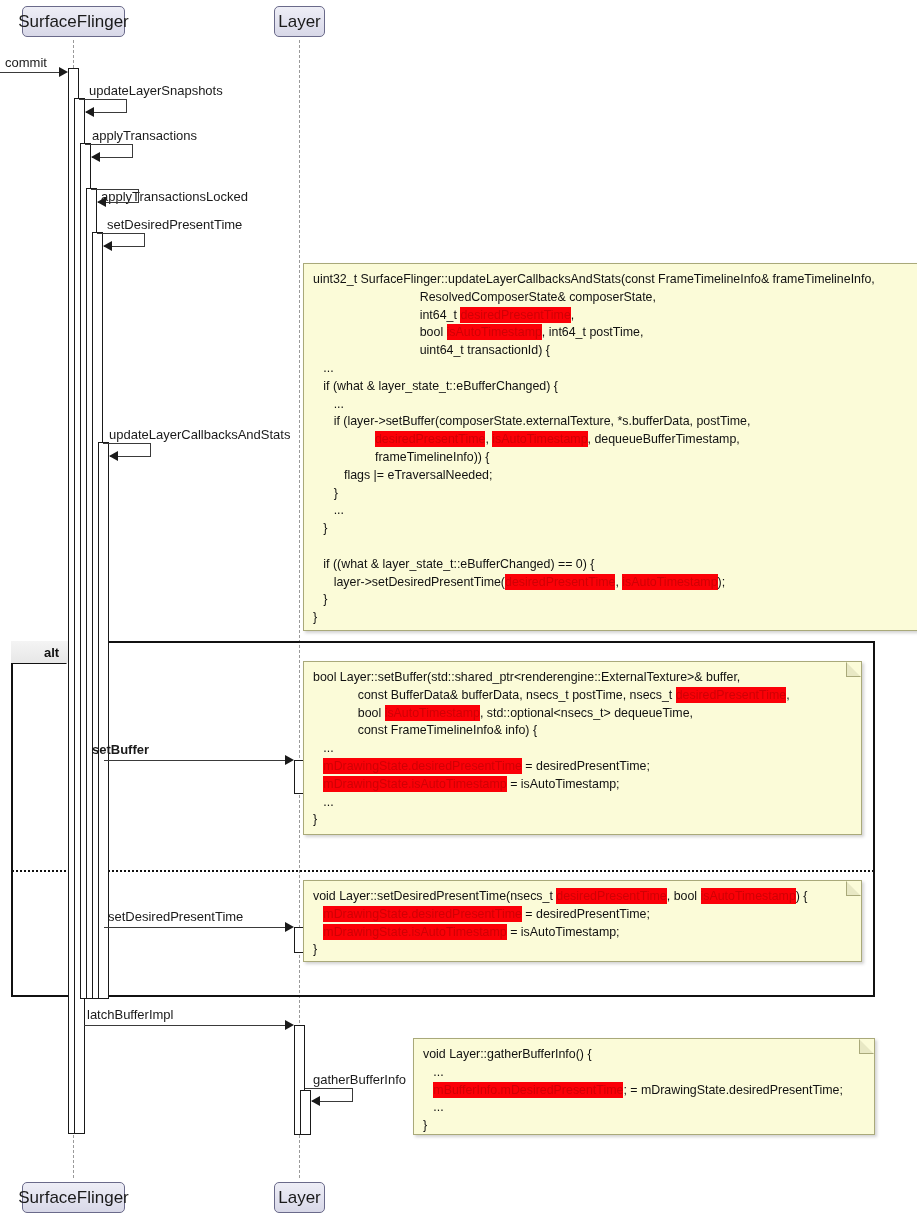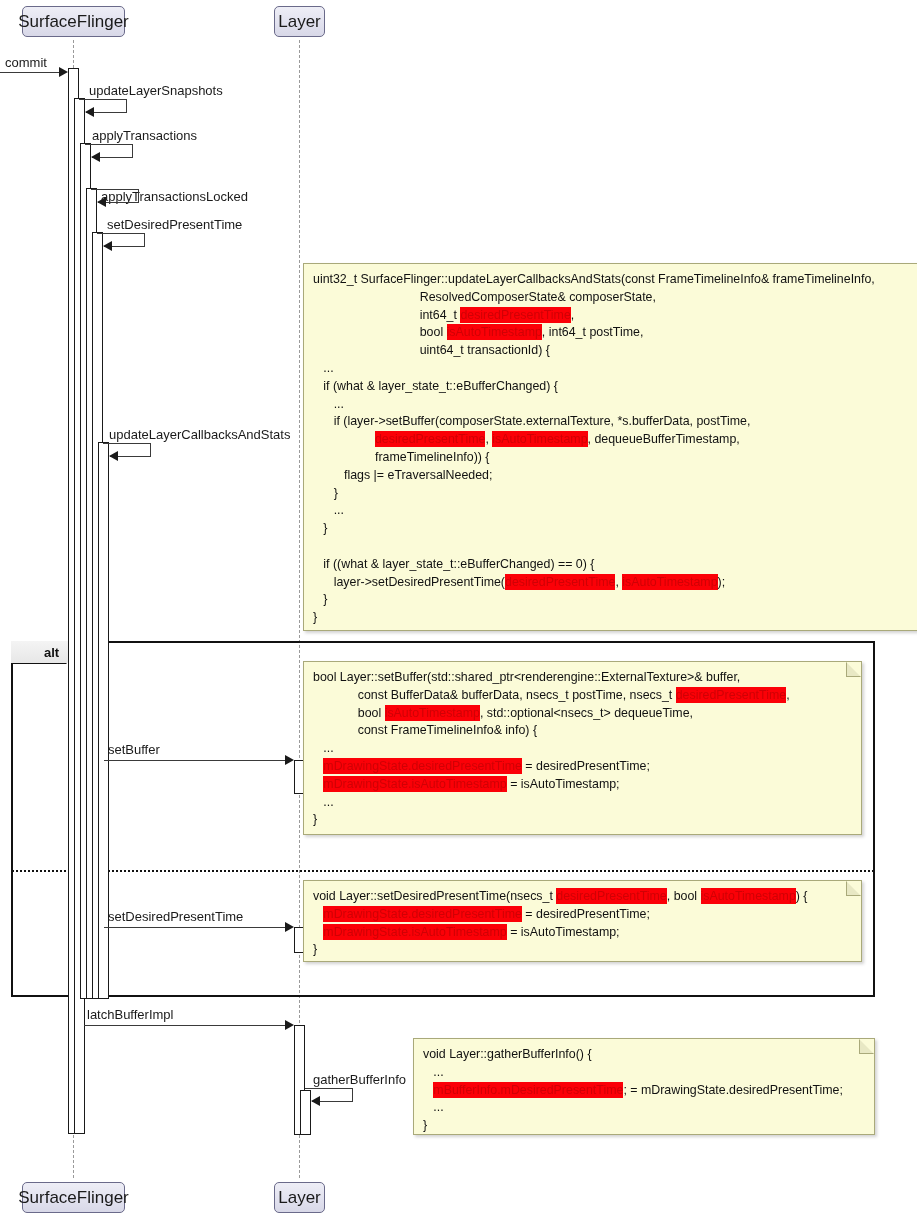--- a/index.html
+++ b/index.html
@@ -220,21 +220,21 @@
   <div class="msg-vline" style="left:150px;top:443px;height:13px;"></div>
   <div class="msg-line" style="left:110px;top:456px;width:41px;"></div>
   <div class="arrow-left" style="left:109px;top:451px;"></div>
 
   <div class="msg-label" style="left:5px;top:56px;">
     <span>commit</span>
   </div>
   <div class="msg-line" style="left:0px;top:72px;width:61px;"></div>
   <div class="arrow-right" style="left:59px;top:67px;"></div>
 
-  <div class="msg-label" style="left:108px;top:743px;">
+  <div class="msg-label" style="left:92px;top:743px;font-weight:bold;">
     <span>setBuffer</span>
   </div>
   <div class="msg-line" style="left:104px;top:760px;width:183px;"></div>
   <div class="arrow-right" style="left:285px;top:755px;"></div>
 
   <div class="msg-label" style="left:108px;top:910px;">
     <span>setDesiredPresentTime</span>
   </div>
   <div class="msg-line" style="left:104px;top:927px;width:183px;"></div>
   <div class="arrow-right" style="left:285px;top:922px;"></div>

